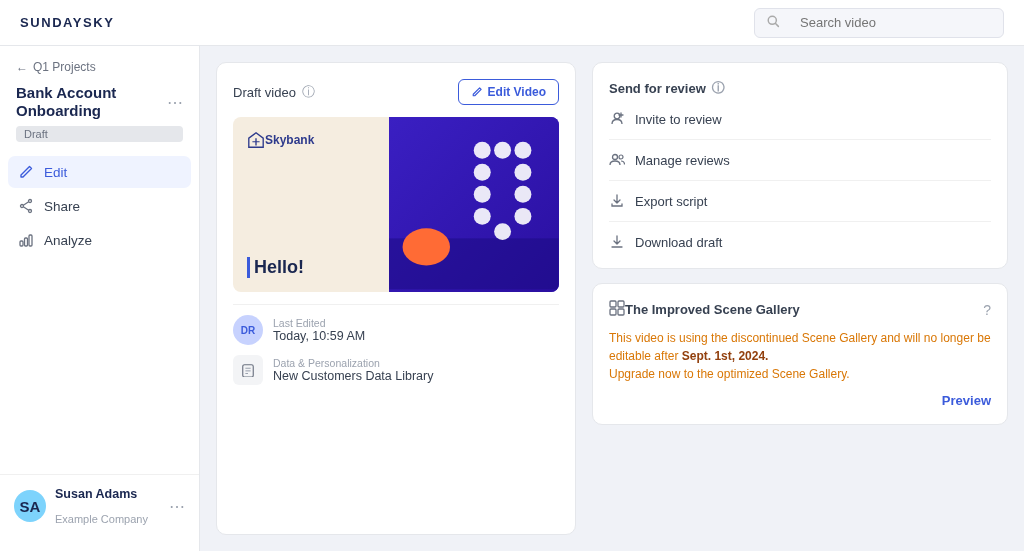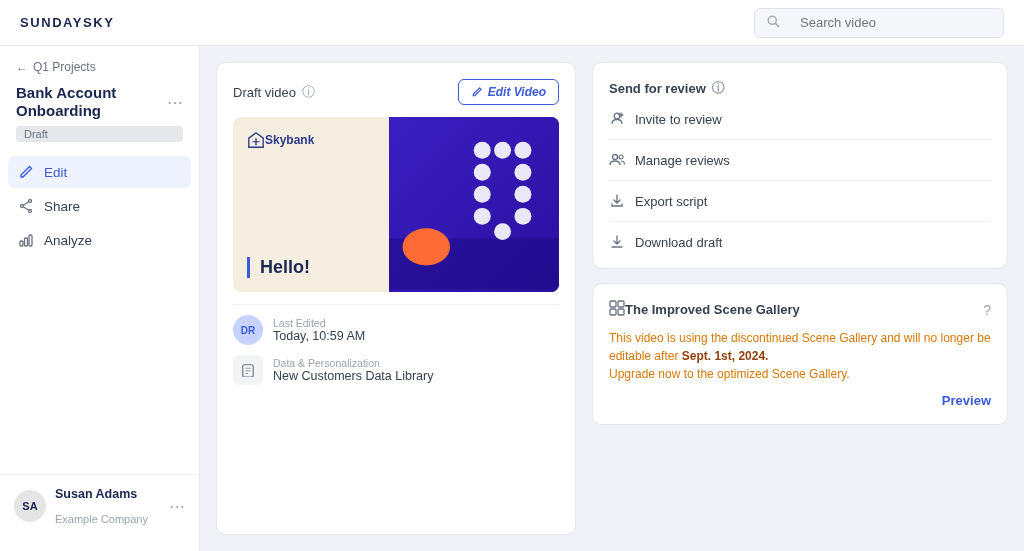--- a/index.html
+++ b/index.html
@@ -143,25 +143,25 @@
     }
     .user-info {
       display: flex;
       align-items: center;
       gap: 9px;
     }
     .avatar {
       width: 32px;
       height: 32px;
       border-radius: 50%;
-      background: #e5e5e5;
+      background: #7dd3fc;
       display: flex;
       align-items: center;
       justify-content: center;
-      font-size: 11px;
+      font-size: 15px;
       font-weight: 700;
       color: #1a2750;
       flex-shrink: 0;
     }
     .user-details {
       display: flex;
       flex-direction: column;
       gap: 12px;
     }
     .user-name {
@@ -223,21 +223,20 @@
       align-items: center;
       gap: 5px;
       padding: 5px 12px;
       border: 1.5px solid #3b5bdb;
       border-radius: 6px;
       background: #fff;
       color: #3b5bdb;
       font-size: 12px;
       font-weight: 600;
       cursor: pointer;
-      font-style: italic;
     }
     .btn-approve {
       display: flex;
       align-items: center;
       gap: 5px;
       padding: 5px 12px;
       border: 1.5px solid #3b5bdb;
       border-radius: 6px;
       background: #fff;
       color: #3b5bdb;
@@ -280,21 +279,21 @@
       display: flex;
       flex-direction: column;
       justify-content: flex-end;
       gap: 4px;
     }
     .preview-hello {
       font-size: 18px;
       font-weight: 800;
       color: #1a2750;
       border-left: 3px solid #3b5bdb;
-      padding-left: 10px;
+      padding-left: 4px;
     }
     .preview-sub {
       font-size: 10px;
       color: #555;
       padding-left: 9px;
       line-height: 1.4;
     }
     .preview-right {
       width: 52%;
       background: #3a1fc2;

